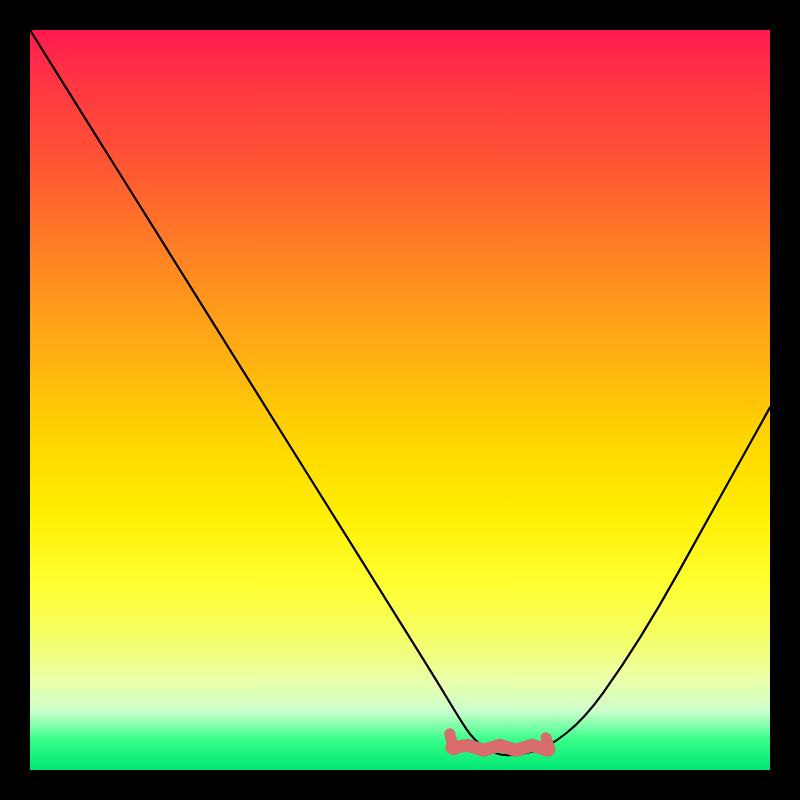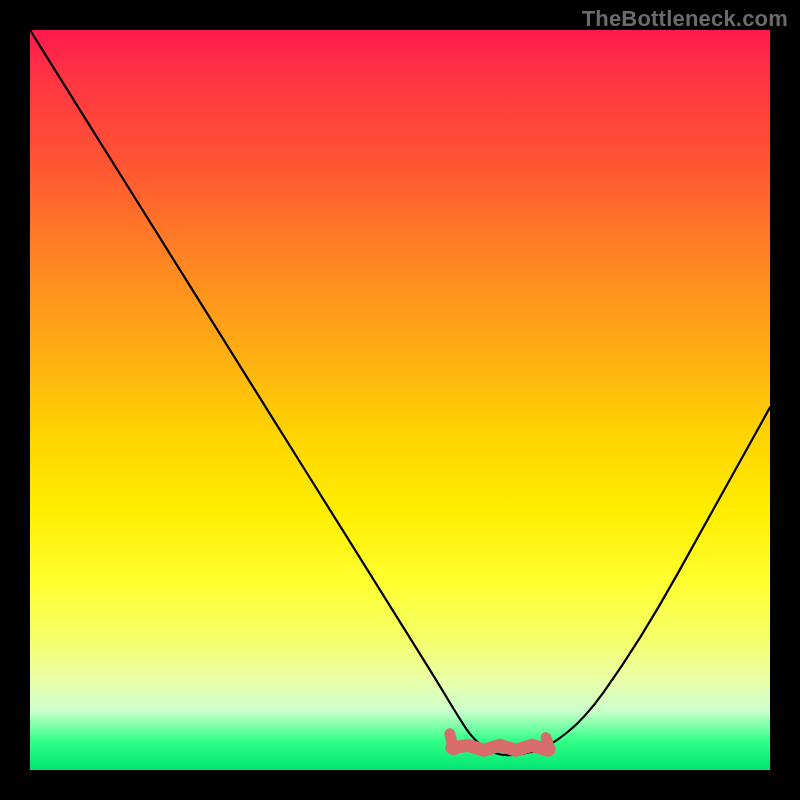--- a/index.html
+++ b/index.html
@@ -50,21 +50,20 @@
     font-size: 22px;
     font-weight: 600;
     color: #6b6b6b;
     letter-spacing: 0.2px;
   }
 </style>
 </head>
 <body>
 
 <div class="container">
-  <div class="watermark">TheBottleneck.com</div>
   <div class="plot-area">
     <div class="gradient-bg"></div>
     <svg class="curve" viewBox="0 0 740 740" preserveAspectRatio="none">
       <path d="M 0.0 0.0 Q 0.0 0.0 18.5 29.6 Q 37.0 59.2 55.5 88.8 Q 74.0 118.4 92.5 148.0 Q 111.0 177.6 129.5 207.2 Q 148.0 236.8 166.5 266.4 Q 185.0 296.0 203.5 325.6 Q 222.0 355.2 240.5 384.8 Q 259.0 414.4 277.5 444.0 Q 296.0 473.6 314.5 503.2 Q 333.0 532.8 351.5 562.4 Q 370.0 592.0 388.5 621.6 Q 407.0 651.2 418.1 669.7 Q 429.2 688.2 436.6 699.3 Q 444.0 710.4 455.1 717.8 Q 466.2 725.2 477.3 725.2 Q 488.4 725.2 503.2 721.5 Q 518.0 717.8 536.5 703.0 Q 555.0 688.2 573.5 662.3 Q 592.0 636.4 610.5 606.8 Q 629.0 577.2 647.5 543.9 Q 666.0 510.6 684.5 477.3 Q 703.0 444.0 721.5 410.7 T 740.0 377.4" id="curve-path" fill="none" stroke="#000" stroke-width="2.2" stroke-linecap="round"></path>
       <path d="M 421.8 717.8 L 437.8 715.3 L 453.9 720.3 L 469.9 715.3 L 485.9 720.3 L 502.0 715.3 L 518.0 720.3" id="band-path" fill="none" stroke="#d86b6b" stroke-width="13" stroke-linecap="round"></path>
       <path d="M 419.8 703.8 L 423.8 719.8" id="band-left" fill="none" stroke="#d86b6b" stroke-width="11" stroke-linecap="round"></path>
       <path d="M 516.0 707.8 L 520.0 719.8" id="band-right" fill="none" stroke="#d86b6b" stroke-width="11" stroke-linecap="round"></path>
     </svg>
   </div>
 </div>

